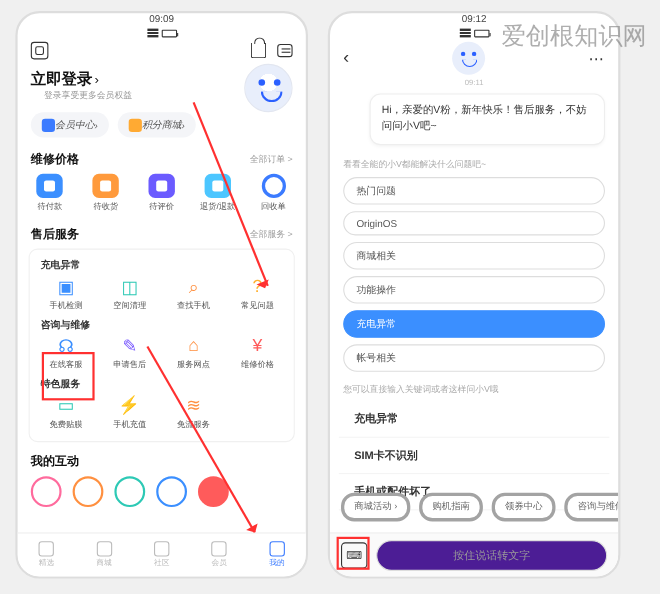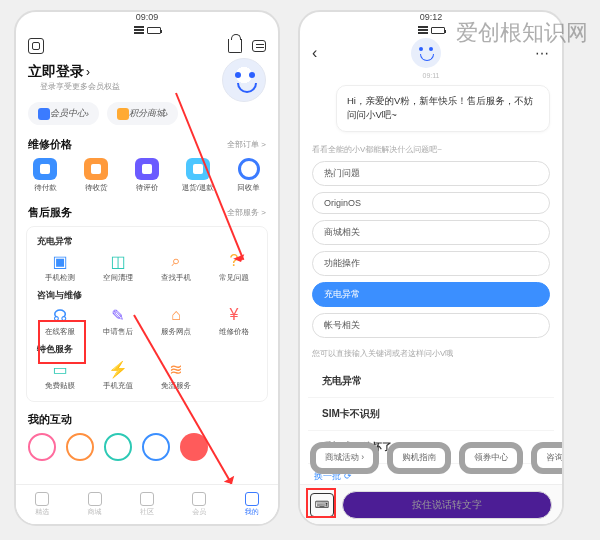--- a/index.html
+++ b/index.html
@@ -114,21 +114,21 @@
   .bubble{margin:4px 12px 8px 36px;background:#fff;border:1px solid #eee;border-radius:10px;padding:8px 10px;font-size:9.5px;color:#333;line-height:1.5;box-shadow:0 1px 3px rgba(0,0,0,0.04);}
   .hint{font-size:8px;color:#aaa;padding:4px 12px 6px;}
   .chip-row{display:flex;flex-wrap:wrap;gap:6px;padding:0 12px 6px;flex-direction:column;}
   .rchip{border:1px solid #ddd;border-radius:14px;padding:5px 11px;font-size:9px;color:#555;background:#fff;}
   .rchip.active{background:#3b8fff;color:#fff;border-color:#3b8fff;}
   .list-item{padding:9px 14px;font-size:10px;color:#333;border-bottom:1px solid #f4f4f4;margin:0 8px;font-weight:bold;}
   .refresh{font-size:9px;color:#3b8fff;padding:6px 14px;}
   .refresh .ri{display:inline-block;margin-left:3px;}
 
   .scroll-chips{position:absolute;bottom:44px;left:0;right:0;display:flex;gap:8px;padding:6px 10px;overflow:hidden;white-space:nowrap;}
-  .schip{border:6px solid #a3a3a3;border-radius:12px;padding:4px 9px;font-size:8.5px;color:#666;background:#fff;flex-shrink:0;}
+  .schip{border:3px solid #a3a3a3;border-radius:12px;padding:4px 9px;font-size:8.5px;color:#666;background:#fff;flex-shrink:0;}
 
   .inputbar{position:absolute;bottom:0;left:0;right:0;height:40px;display:flex;align-items:center;gap:8px;padding:0 10px;background:#fafafa;border-top:1px solid #eee;}
   .kbd-btn{width:24px;height:24px;border:1.5px solid #333;border-radius:4px;display:flex;align-items:center;justify-content:center;font-size:10px;}
   .voice-input{flex:1;height:28px;border:1px solid #ddd;border-radius:14px;background:#4c1d95;display:flex;align-items:center;justify-content:center;font-size:10px;color:#999;}
   .small-hl{position:absolute;border:2px solid #ff3030;z-index:30;}
 </style>
 </head>
 <body>
 
 <div class="watermark">爱创根知识网</div>
@@ -334,21 +334,20 @@
     <span class="rchip">商城相关</span>
     <span class="rchip">功能操作</span>
     <span class="rchip active">充电异常</span>
     <span class="rchip">帐号相关</span>
   </div>
 
   <div class="hint">您可以直接输入关键词或者这样问小V哦</div>
   <div class="list-item">充电异常</div>
   <div class="list-item">SIM卡不识别</div>
   <div class="list-item">手机或配件坏了</div>
-  <div class="refresh"><span>换一批</span><span class="ri">⟳</span></div>
 
   <div class="scroll-chips">
     <span class="schip"><span>商城活动</span> ›</span>
     <span class="schip">购机指南</span>
     <span class="schip">领券中心</span>
     <span class="schip">咨询与维修</span>
 
   </div>
 
   <div class="inputbar">

